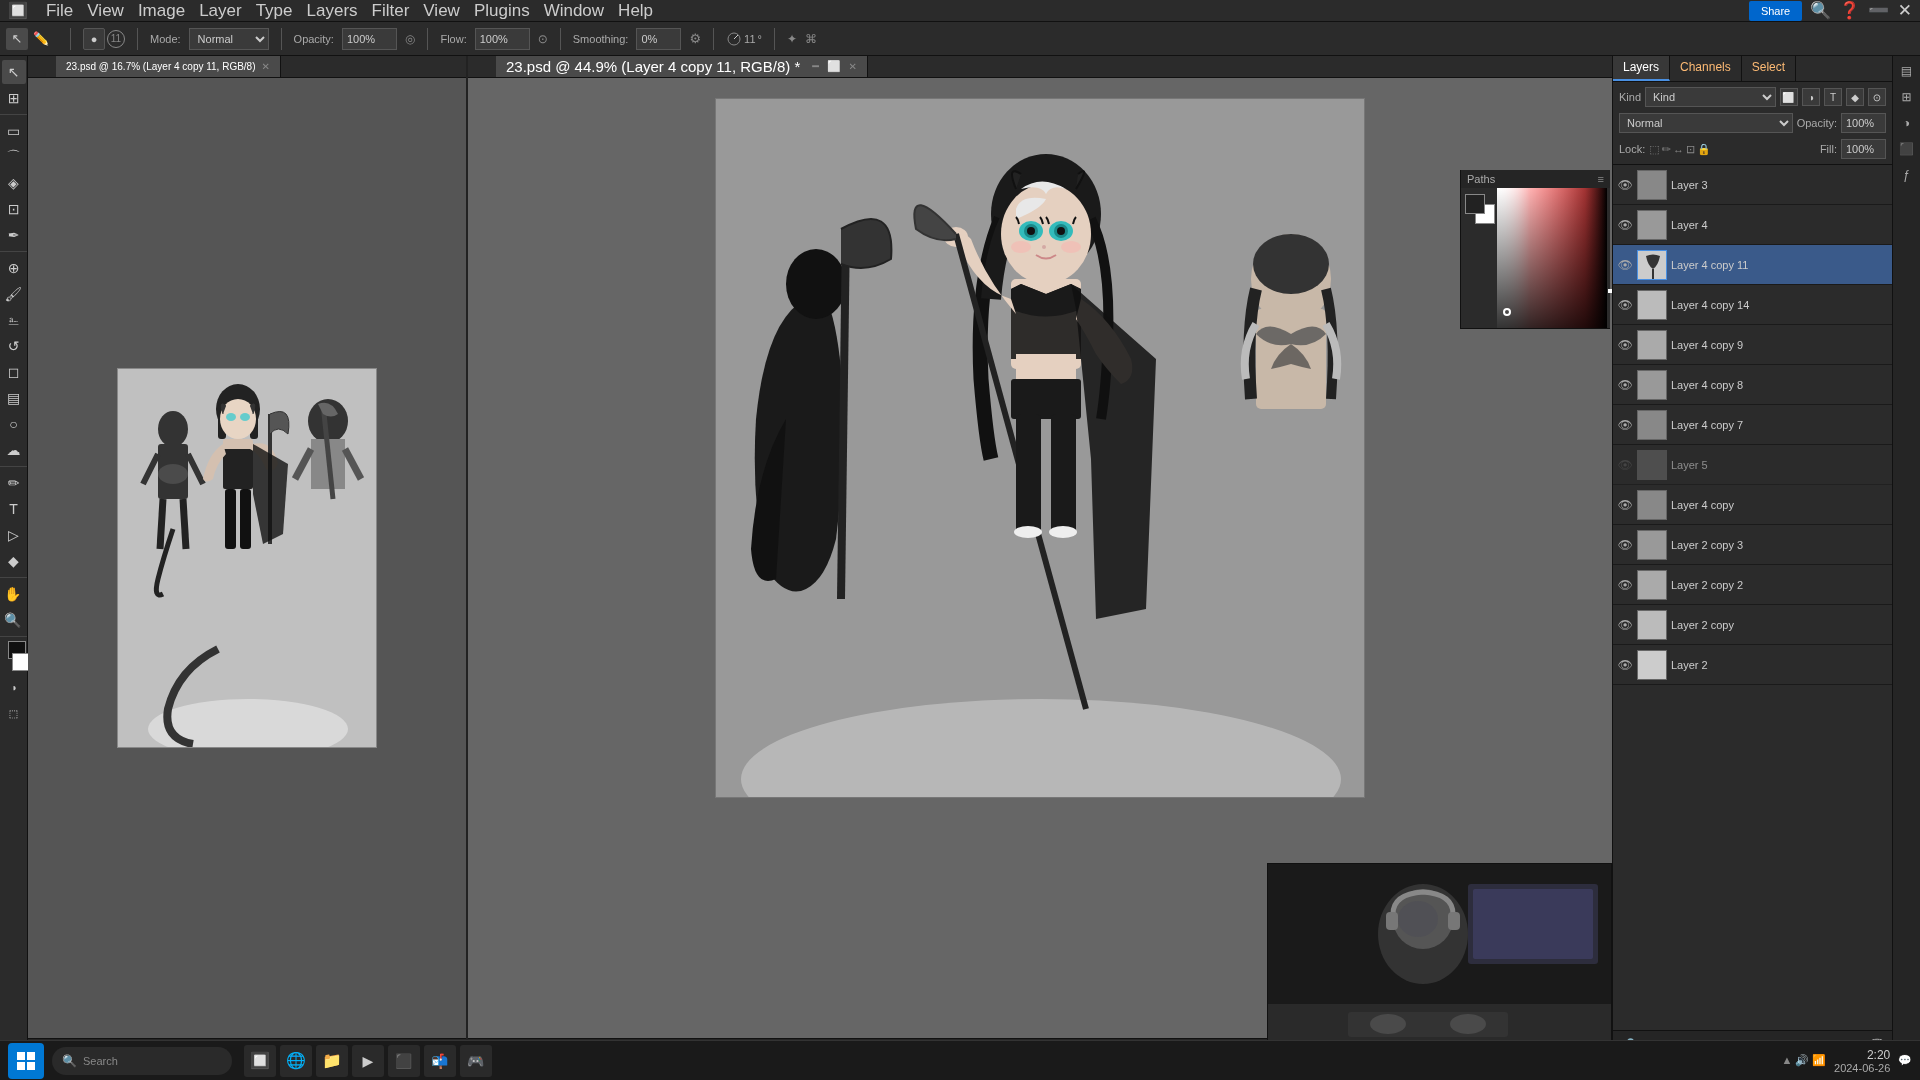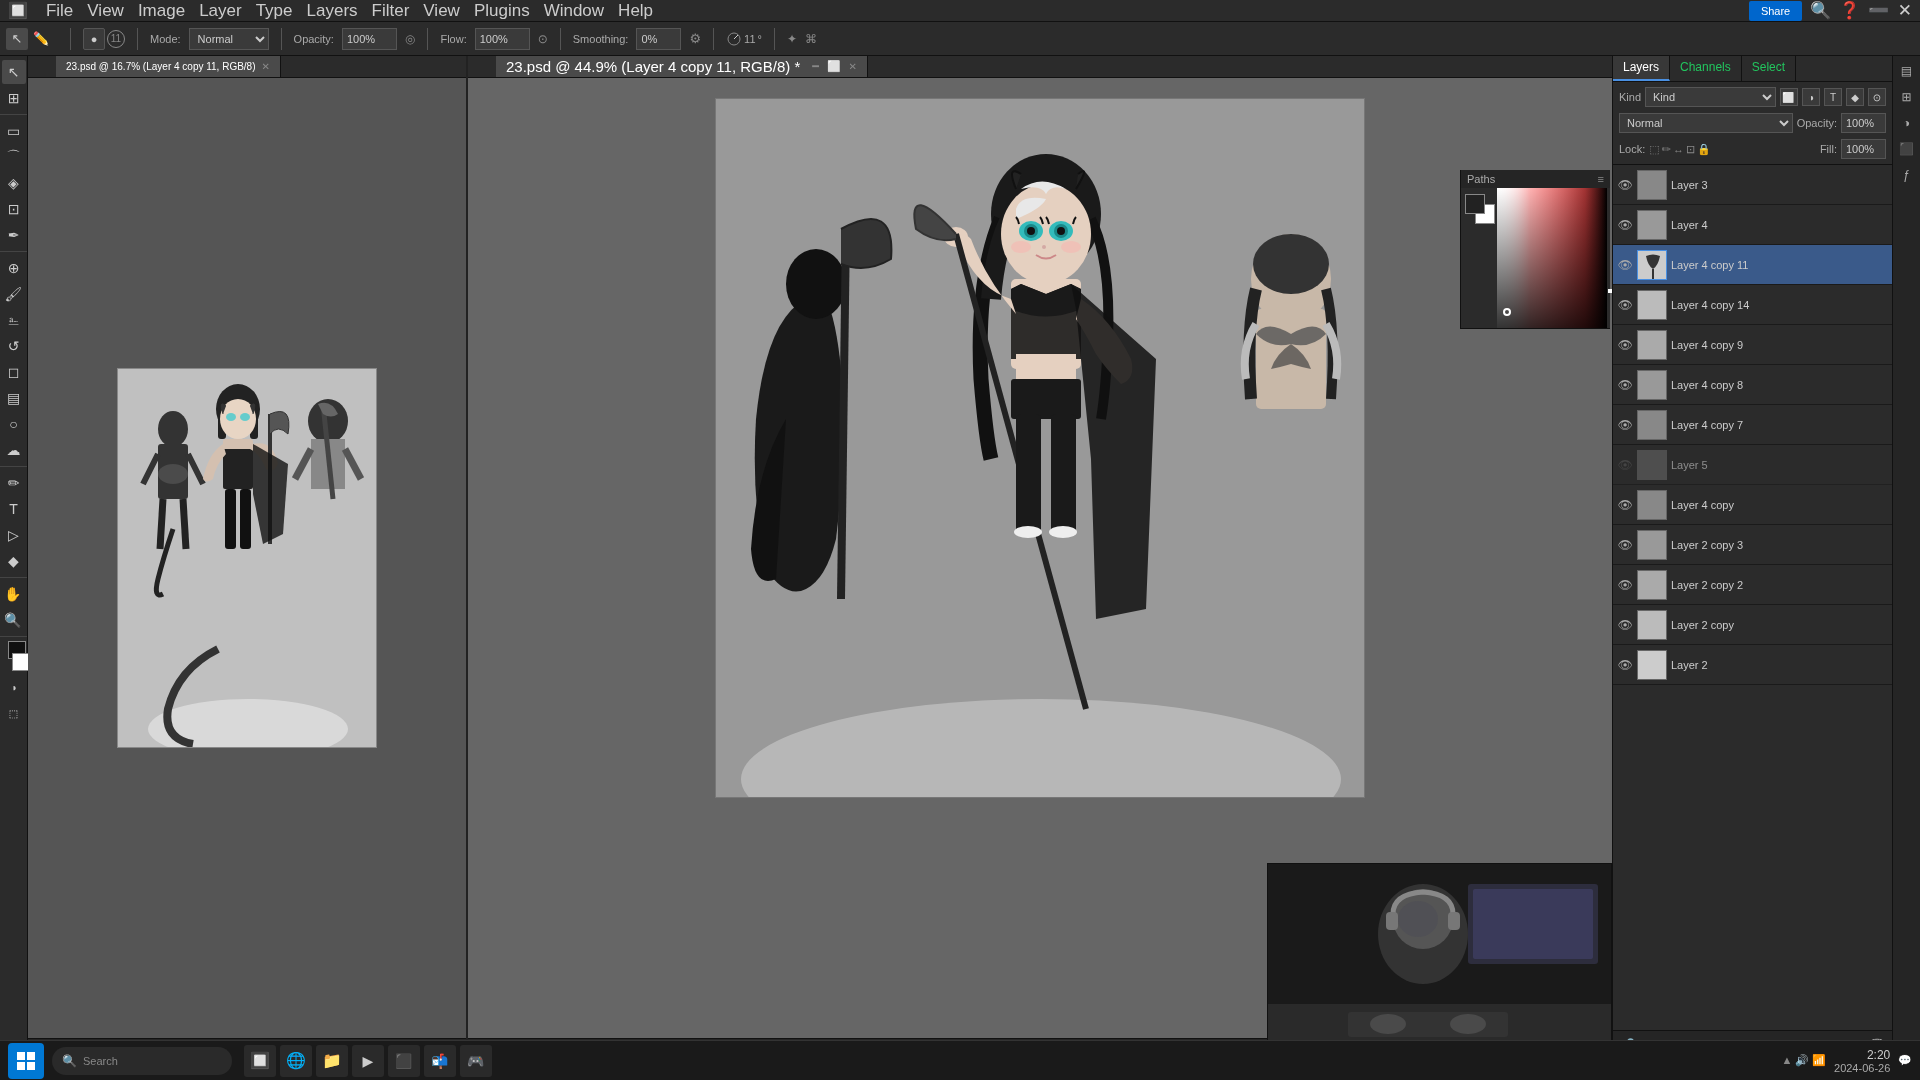--- a/index.html
+++ b/index.html
@@ -31,21 +31,21 @@
     .doc-tab-bar { background: #2b2b2b; height: 22px; display: flex; border-bottom: 1px solid #111; padding-left: 28px; }
     .doc-tab { background: #3c3c3c; border-right: 1px solid #111; padding: 2px 10px; font-size: 11px; color: #ccc; display: flex; align-items: center; cursor: pointer; gap: 6px; }
     .doc-tab.active { background: #4a4a4a; color: #fff; }
     .doc-tab-close { font-size: 10px; color: #888; cursor: pointer; }
 
     
     #right-panel { width: 280px; background: #2b2b2b; border-left: 1px solid #111; display: flex; flex-direction: column; }
     #panel-icons { width: 28px; background: #252525; border-left: 1px solid #111; display: flex; flex-direction: column; align-items: center; padding: 4px 0; gap: 4px; }
     .panel-icon { width: 22px; height: 22px; display: flex; align-items: center; justify-content: center; color: #aaa; cursor: pointer; font-size: 12px; }
     #layers-header { background: #2b2b2b; border-bottom: 1px solid #111; display: flex; height: 26px; }
-    .panel-tab { padding: 4px 10px; font-size: 12px; color: #22c55e; cursor: pointer; border-right: 1px solid #111; }
+    .panel-tab { padding: 4px 10px; font-size: 12px; color: #fdba74; cursor: pointer; border-right: 1px solid #111; }
     .panel-tab.active { background: #383838; color: #fff; border-bottom: 2px solid #4a90e2; }
 
     #layers-controls { padding: 4px 6px; display: flex; flex-direction: column; gap: 4px; background: #2b2b2b; border-bottom: 1px solid #111; }
     .layers-row { display: flex; align-items: center; gap: 4px; height: 22px; }
     .layers-label { font-size: 11px; color: #aaa; }
     .layers-select { background: #3a3a3a; border: 1px solid #555; color: #ccc; font-size: 11px; padding: 1px 3px; height: 20px; flex: 1; }
     .layers-mini-btn { width: 18px; height: 18px; background: #3a3a3a; border: 1px solid #555; color: #ccc; display: flex; align-items: center; justify-content: center; font-size: 10px; cursor: pointer; }
     .lock-icons { display: flex; gap: 2px; align-items: center; }
     .lock-icon { font-size: 11px; color: #888; cursor: pointer; }
 

